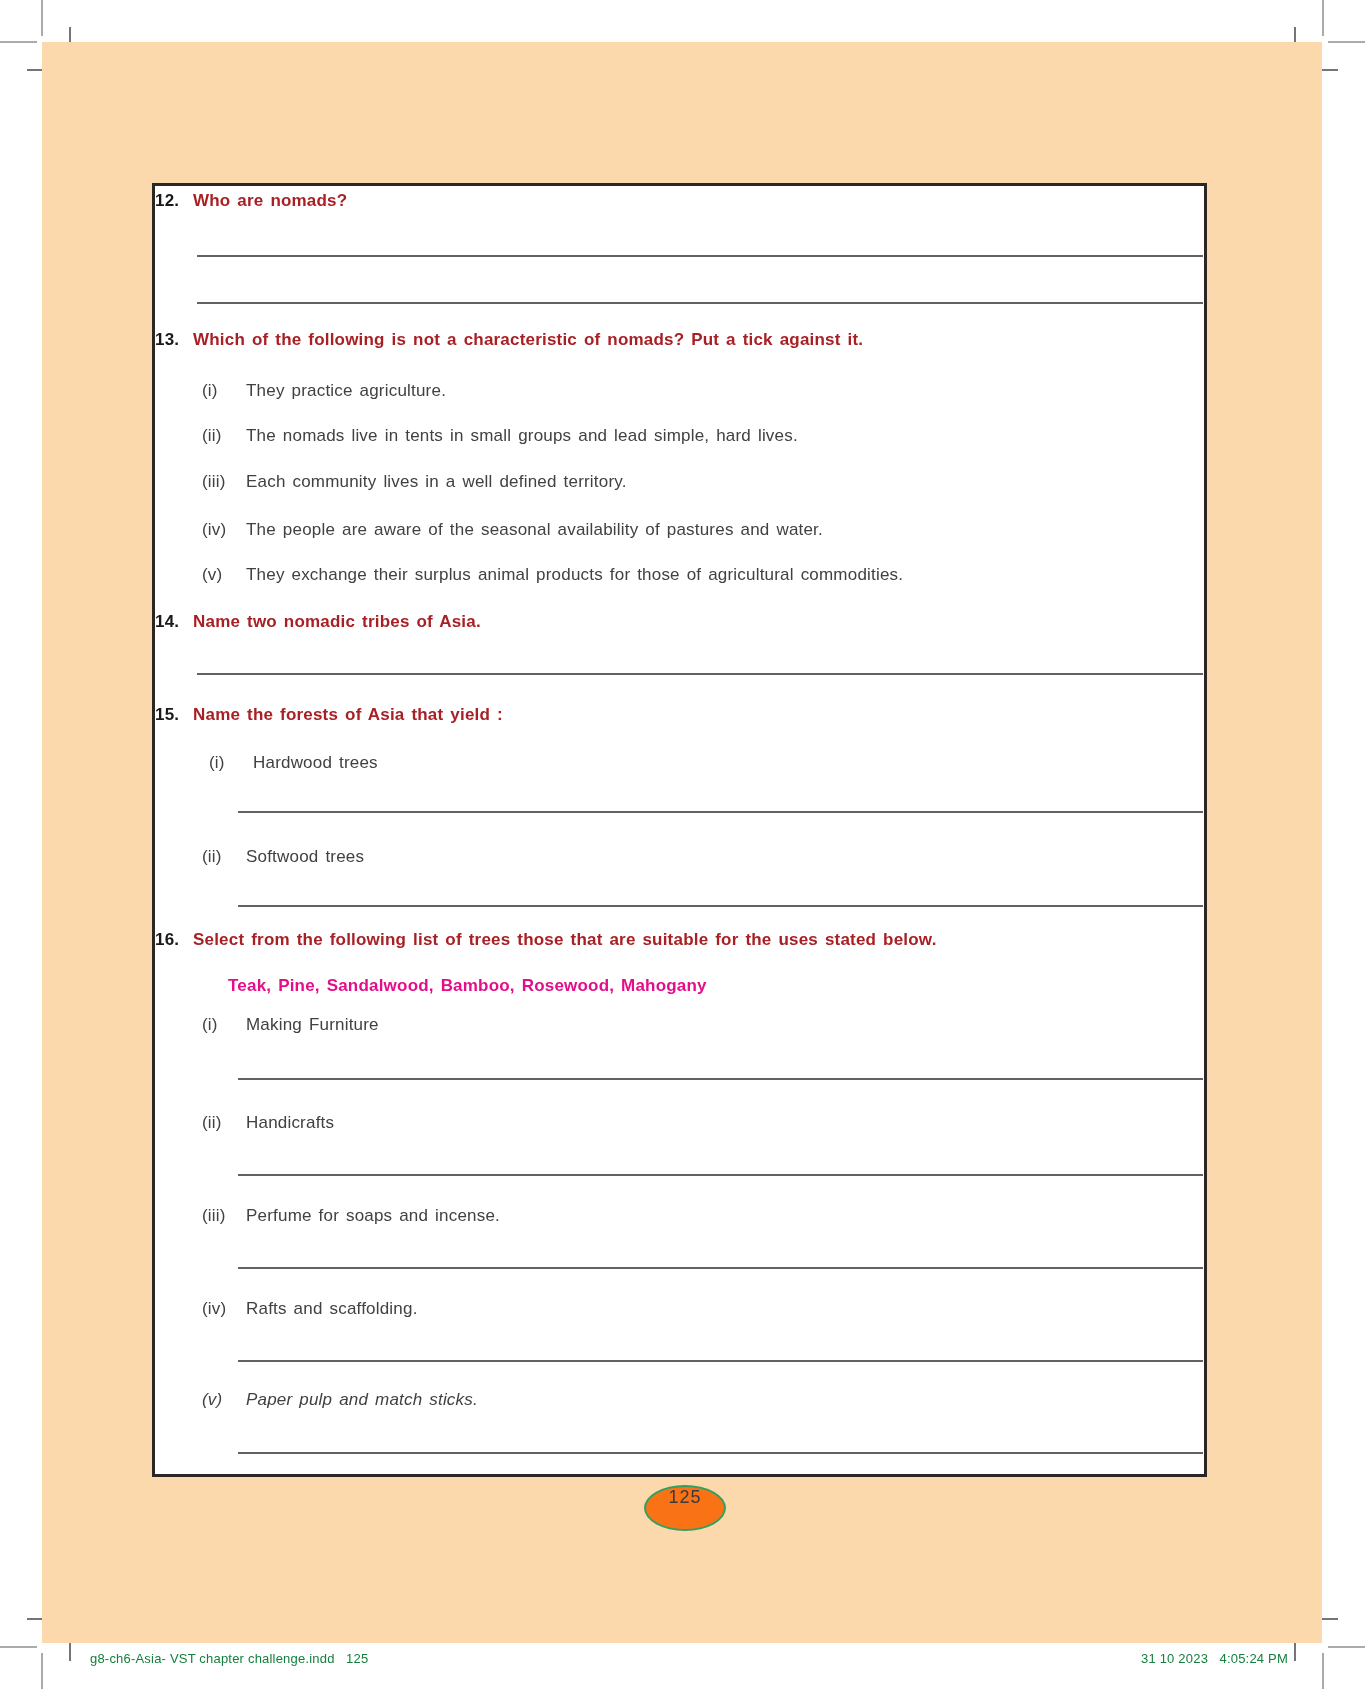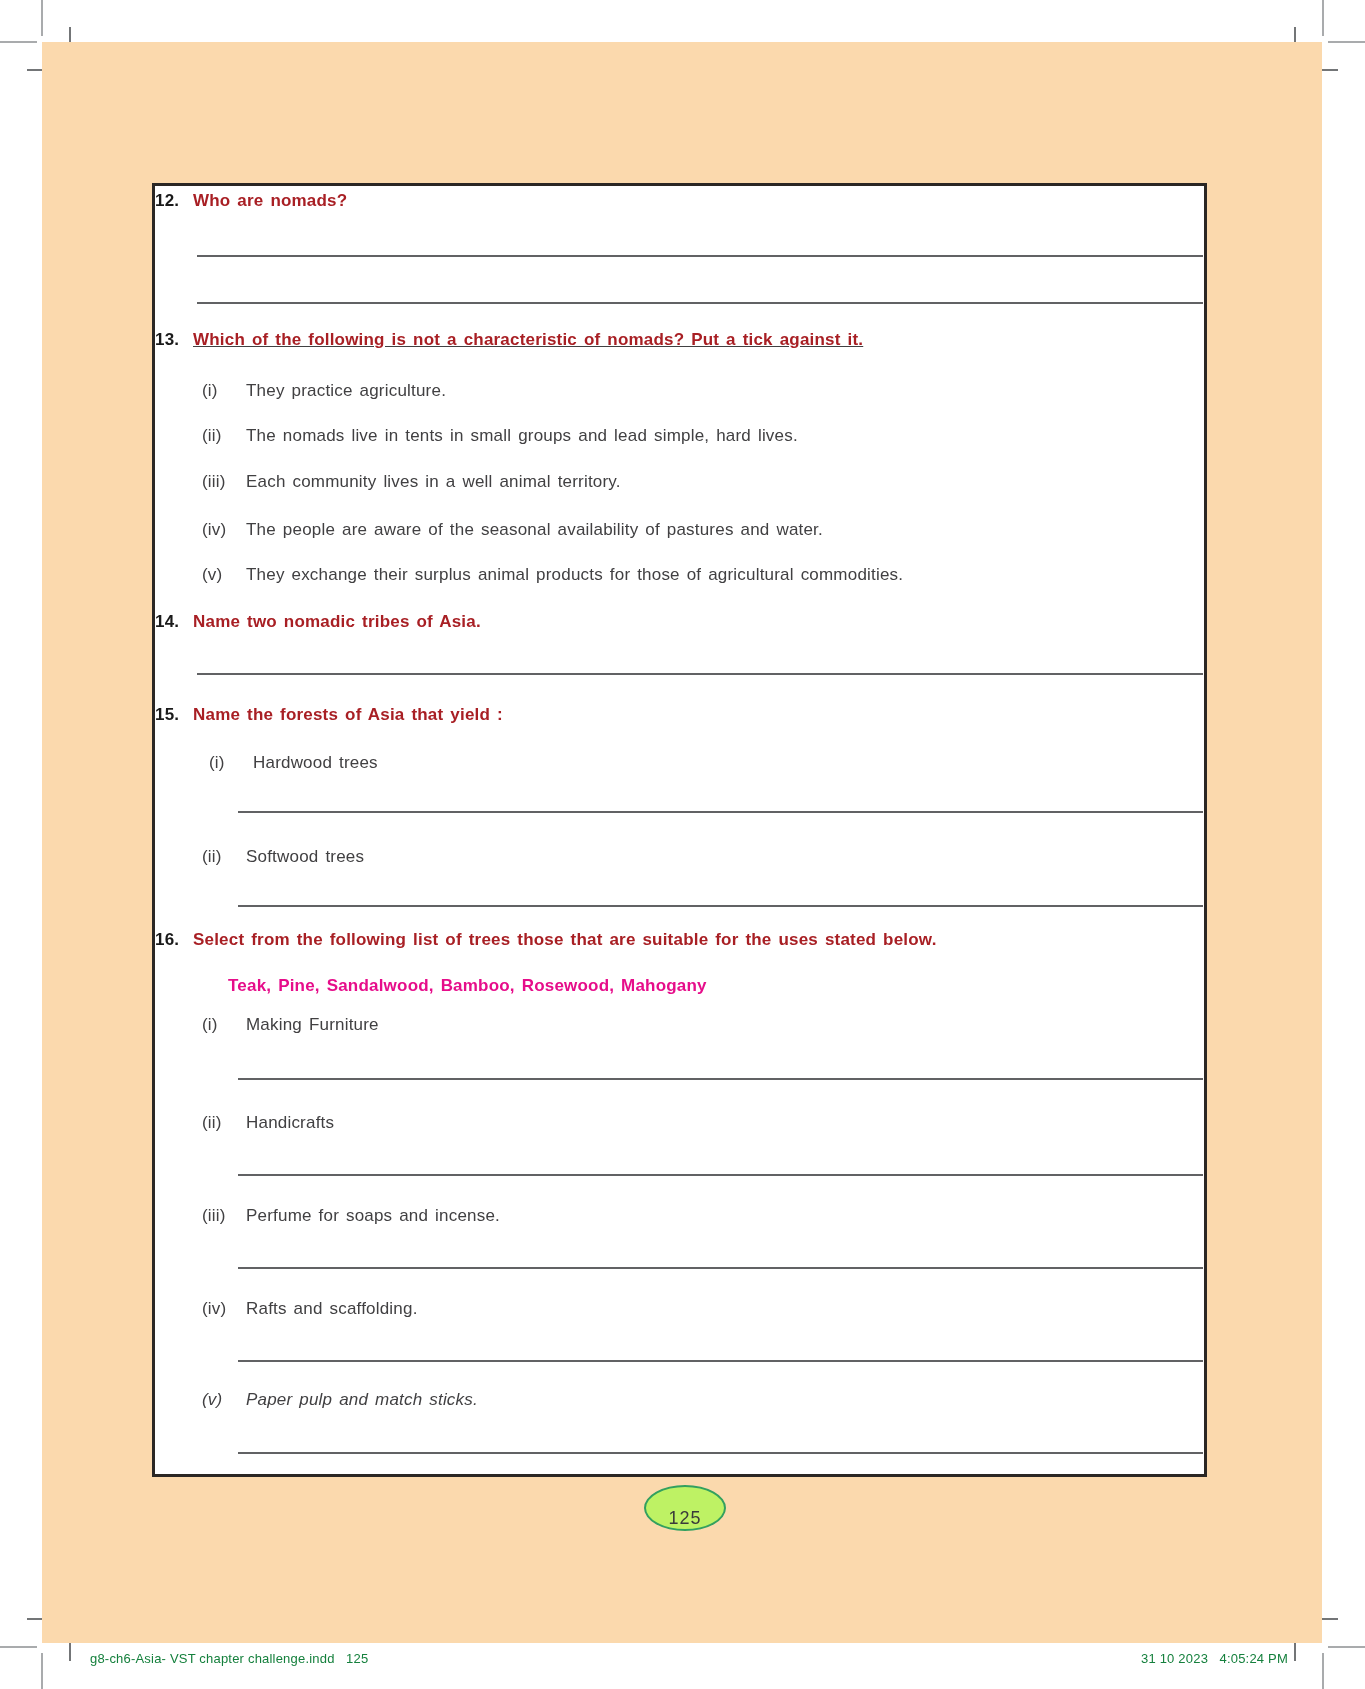--- a/index.html
+++ b/index.html
@@ -11,22 +11,22 @@
   .row{position:absolute;font-size:17px;line-height:22px;color:#414042;white-space:nowrap;
        letter-spacing:.2px;word-spacing:2px;}
   .num{display:inline-block;width:38px;font-weight:700;color:#1a1a1a;}
   .qhead{font-weight:700;color:#a81f24;}
   .marker{display:inline-block;width:44px;color:#414042;}
   .opt{left:47px;}
   .pink{font-weight:700;color:#e60d8a;margin-top:8px;}
   .ans{position:absolute;height:2px;background:#616264;}
   .ans.main{left:42px;width:1006px;}
   .ans.sub{left:83px;width:965px;}
-  .badge{position:absolute;left:644px;top:1485px;width:78px;height:42px;background:#bef264;
-         border:2px solid #33a05f;border-radius:50%;display:flex;align-items:flex-end;justify-content:center;
+  .badge{position:absolute;left:644px;top:1485px;width:78px;height:42px;background:#f97316;
+         border:2px solid #33a05f;border-radius:50%;display:flex;align-items:flex-start;justify-content:center;
          font-size:18px;color:#3a3a3a;letter-spacing:1px;}
   .footer{position:absolute;font-size:13px;color:#15803d;white-space:pre;letter-spacing:.2px;margin-top:14px;}
   .footer.left{left:90px;top:1637px;}
   .footer.right{right:77px;top:1637px;}
   .mark{position:absolute;background:#a9abad;}
   .mark.inner{background:#737577;}
 </style>
 </head>
 <body>
 
@@ -55,31 +55,31 @@
   <div class="sheet"></div>
 
   <div class="qbox">
 
     <div class="row" style="left:0;top:4px;">
       <span class="num">12.</span><span class="qhead">Who are nomads?</span>
     </div>
     <div class="ans main" style="top:69px;"></div>
     <div class="ans main" style="top:116px;"></div>
 
-    <div class="row" style="left:0;top:143px;text-decoration:underline;">
+    <div class="row" style="left:0;top:143px;">
       <span class="num">13.</span><span class="qhead">Which of the following is not a characteristic of nomads? Put a tick against it.</span>
     </div>
     <div class="row opt" style="top:194px;">
       <span class="marker">(i)</span><span>They practice agriculture.</span>
     </div>
     <div class="row opt" style="top:239px;">
       <span class="marker">(ii)</span><span>The nomads live in tents in small groups and lead simple, hard lives.</span>
     </div>
     <div class="row opt" style="top:285px;">
-      <span class="marker">(iii)</span><span>Each community lives in a well animal territory.</span>
+      <span class="marker">(iii)</span><span>Each community lives in a well defined territory.</span>
     </div>
     <div class="row opt" style="top:378px;">
       <span class="marker">(v)</span><span>They exchange their surplus animal products for those of agricultural commodities.</span>
     </div>
     <div class="row opt" style="top:333px;">
       <span class="marker">(iv)</span><span>The people are aware of the seasonal availability of pastures and water.</span>
     </div>
 
     <div class="row" style="left:0;top:425px;">
       <span class="num">14.</span><span class="qhead">Name two nomadic tribes of Asia.</span>

